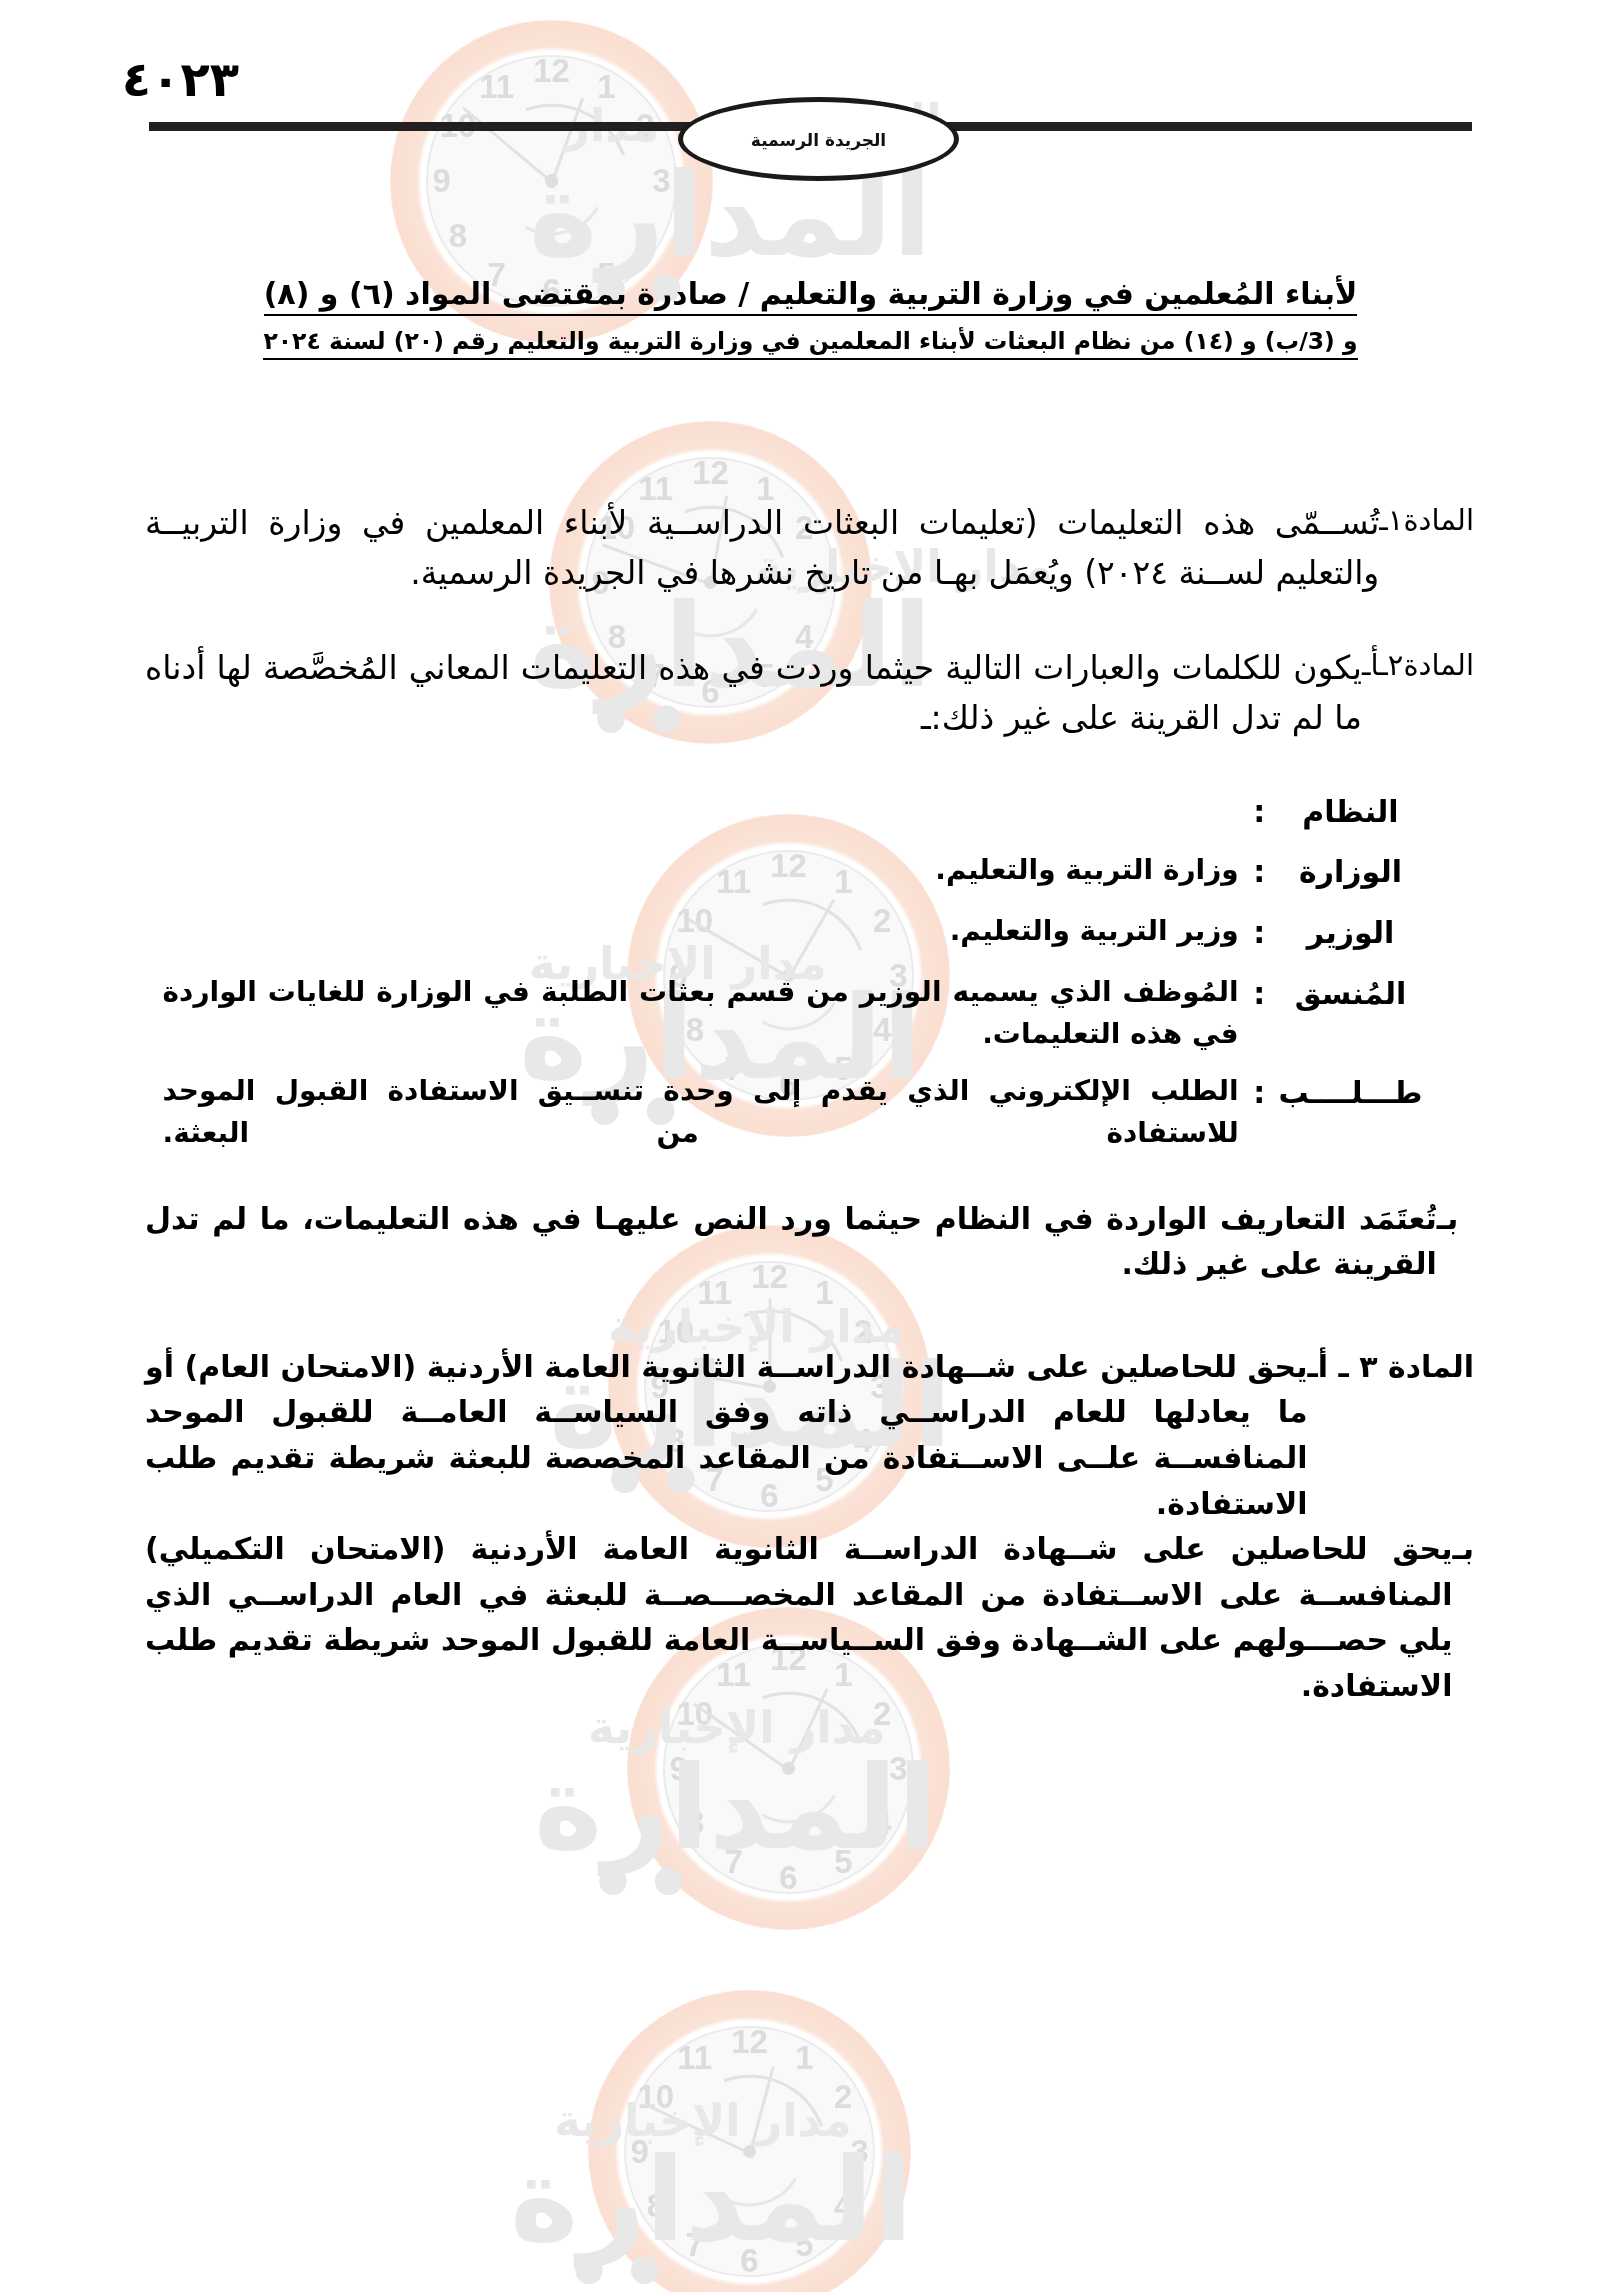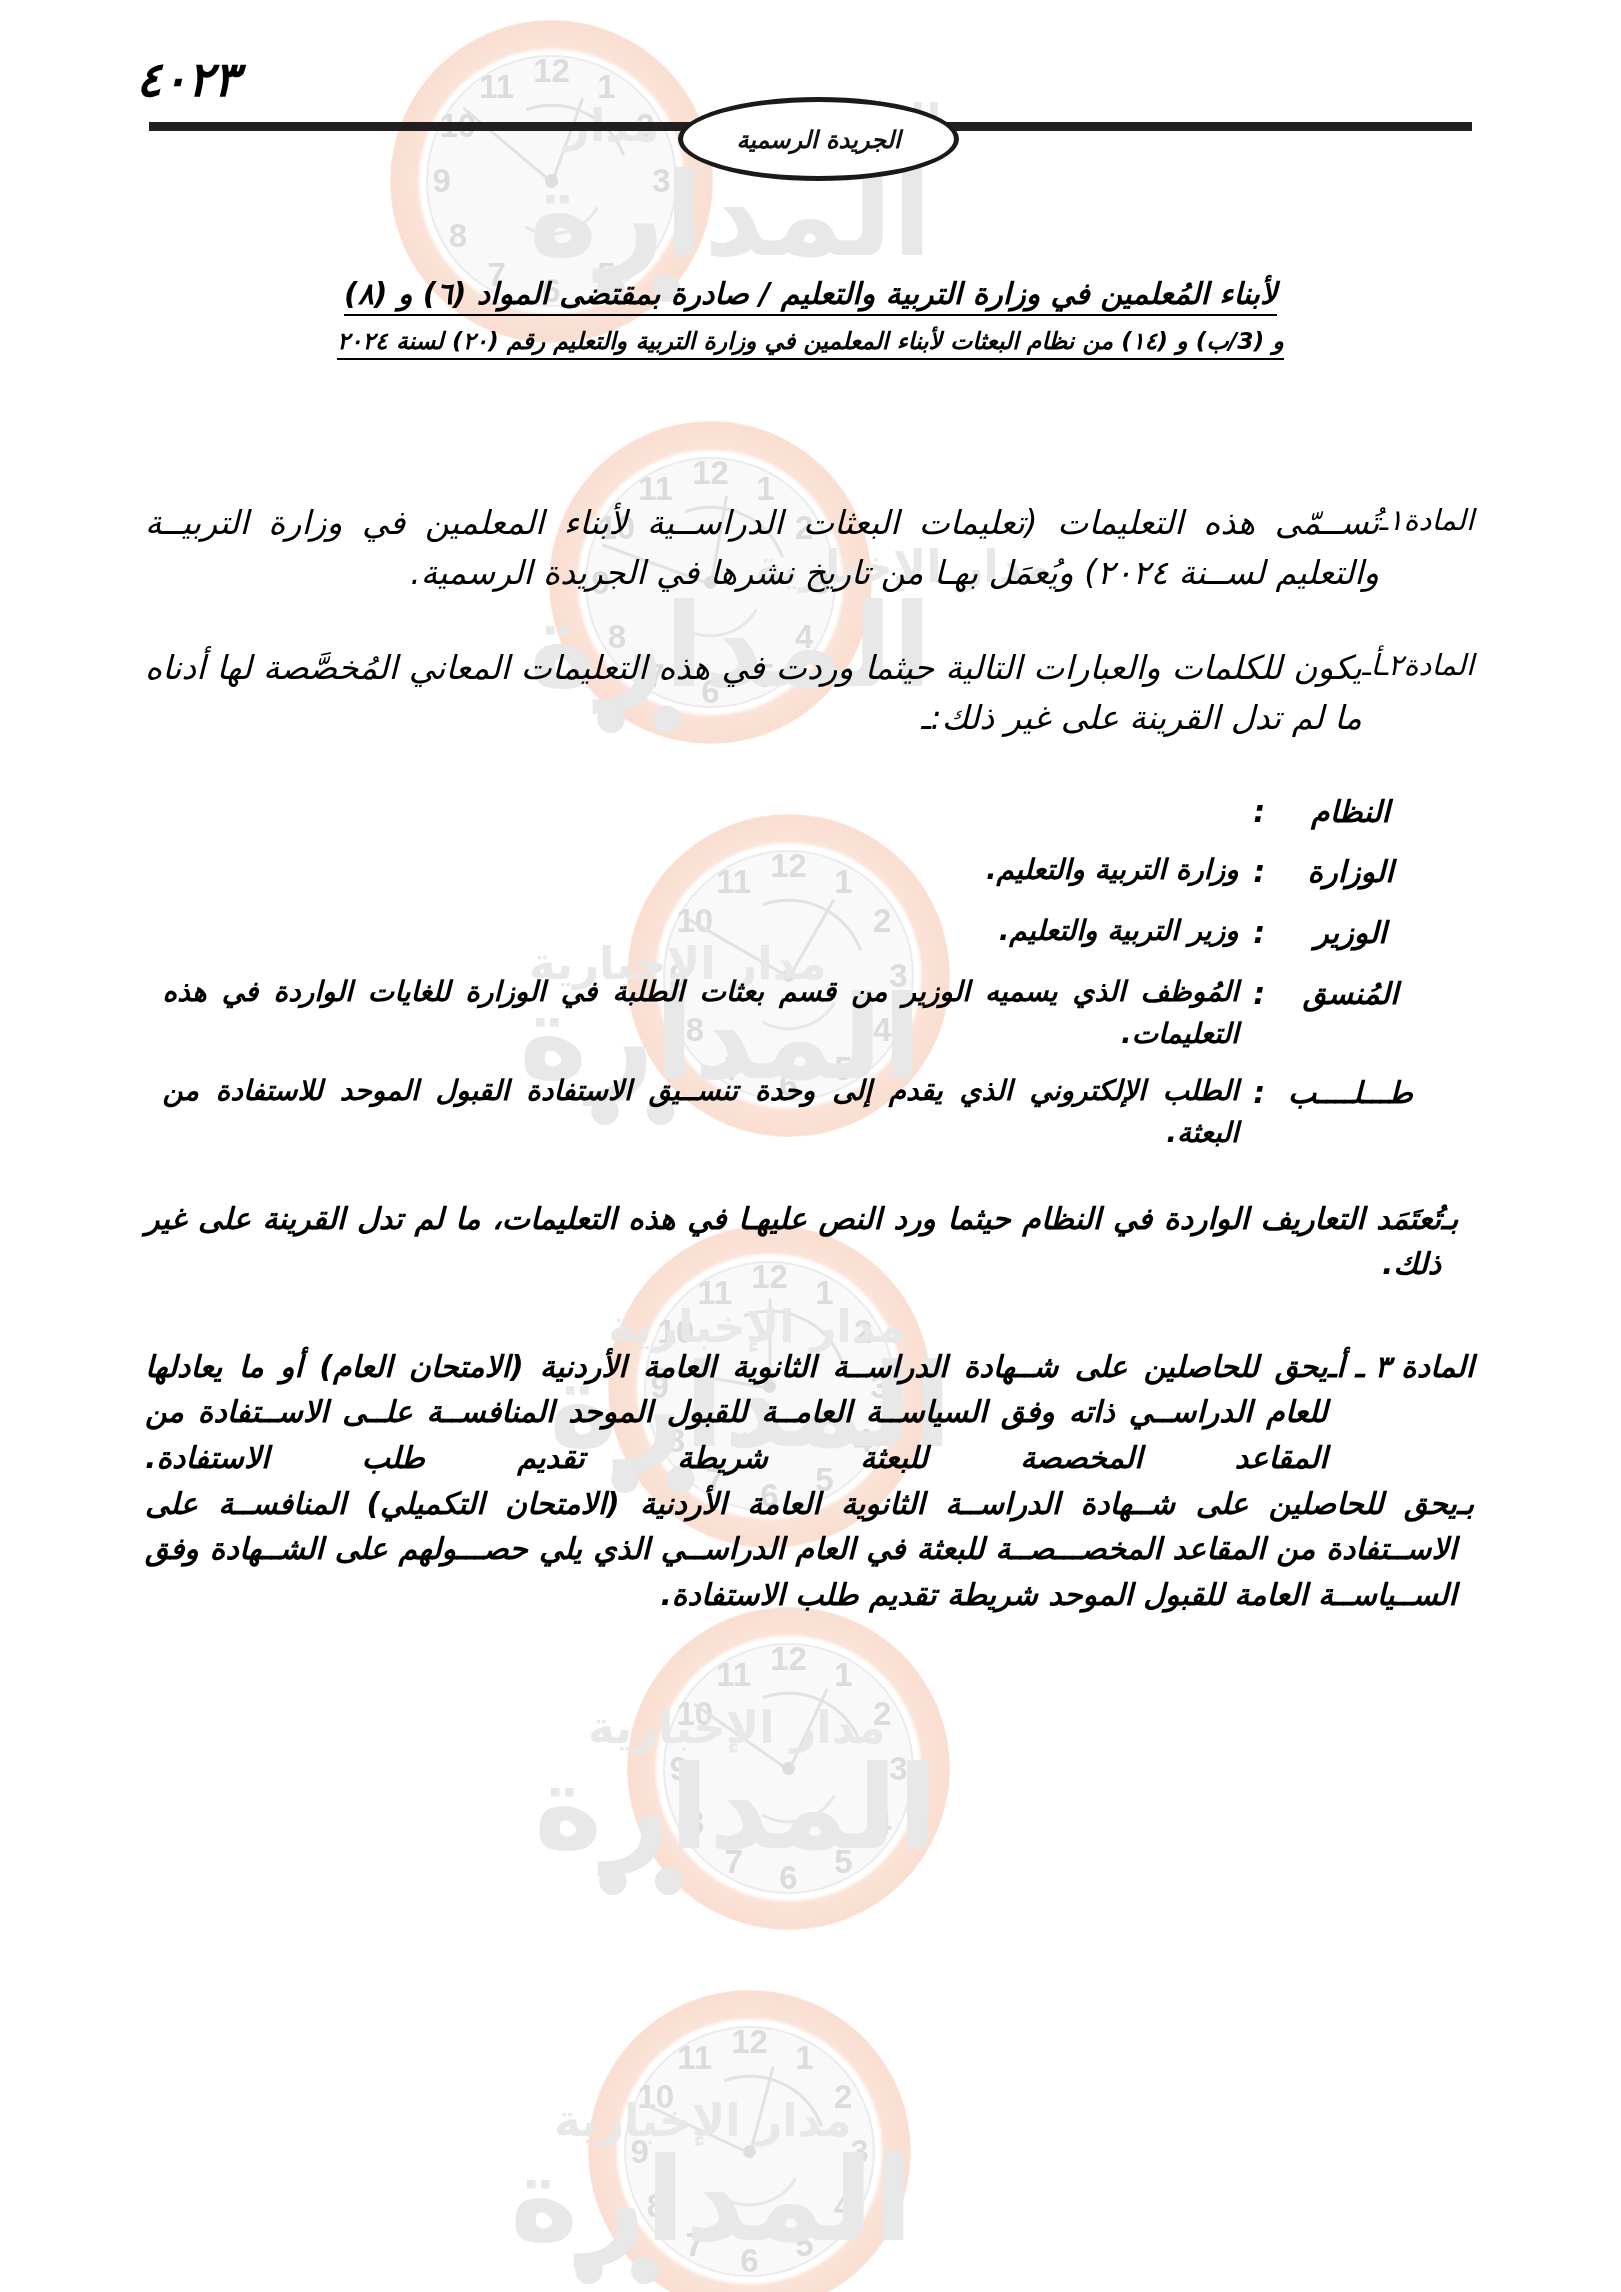--- a/index.html
+++ b/index.html
@@ -72,21 +72,21 @@
     line-height:1;
     direction:rtl;
   }
   .wm-big{font-size:116px;letter-spacing:-2px;}
   .wm-small{font-size:45px;}
   .wm-dots{
     position:absolute;color:#e8e8e8;font-size:78px;font-weight:700;letter-spacing:5.9px;
   }
 
   
-  .page{position:absolute;inset:0;z-index:2;font-style:italic;}
+  .page{position:absolute;inset:0;z-index:2;}
 
   .page-number{
     position:absolute;
     top:51px;right:1382px;
     font-size:48px;font-weight:700;
     letter-spacing:3.9px;
     font-family:"DejaVu Sans",sans-serif;
     direction:ltr;
     white-space:nowrap;
   }
@@ -100,21 +100,21 @@
   .oval{
     position:absolute;
     left:678px;top:97px;
     width:271px;height:74px;
     border:5.9px solid #1a1a1a;
     border-radius:50%;
     background:#fff;
     display:flex;align-items:center;justify-content:center;
   }
   .oval span{
-    font-size:24px;font-weight:700;
+    font-size:17px;font-weight:700;
     font-family:"DejaVu Sans",sans-serif;
     color:#111;
     margin-top:2px;
   }
 
   .title-block{
     position:absolute;
     top:257px;left:0;right:0;
     text-align:center;
   }

